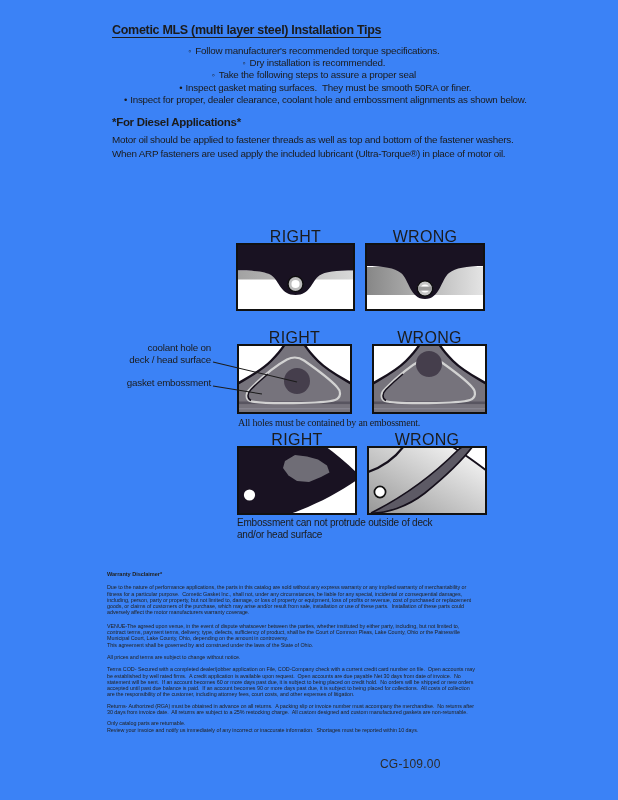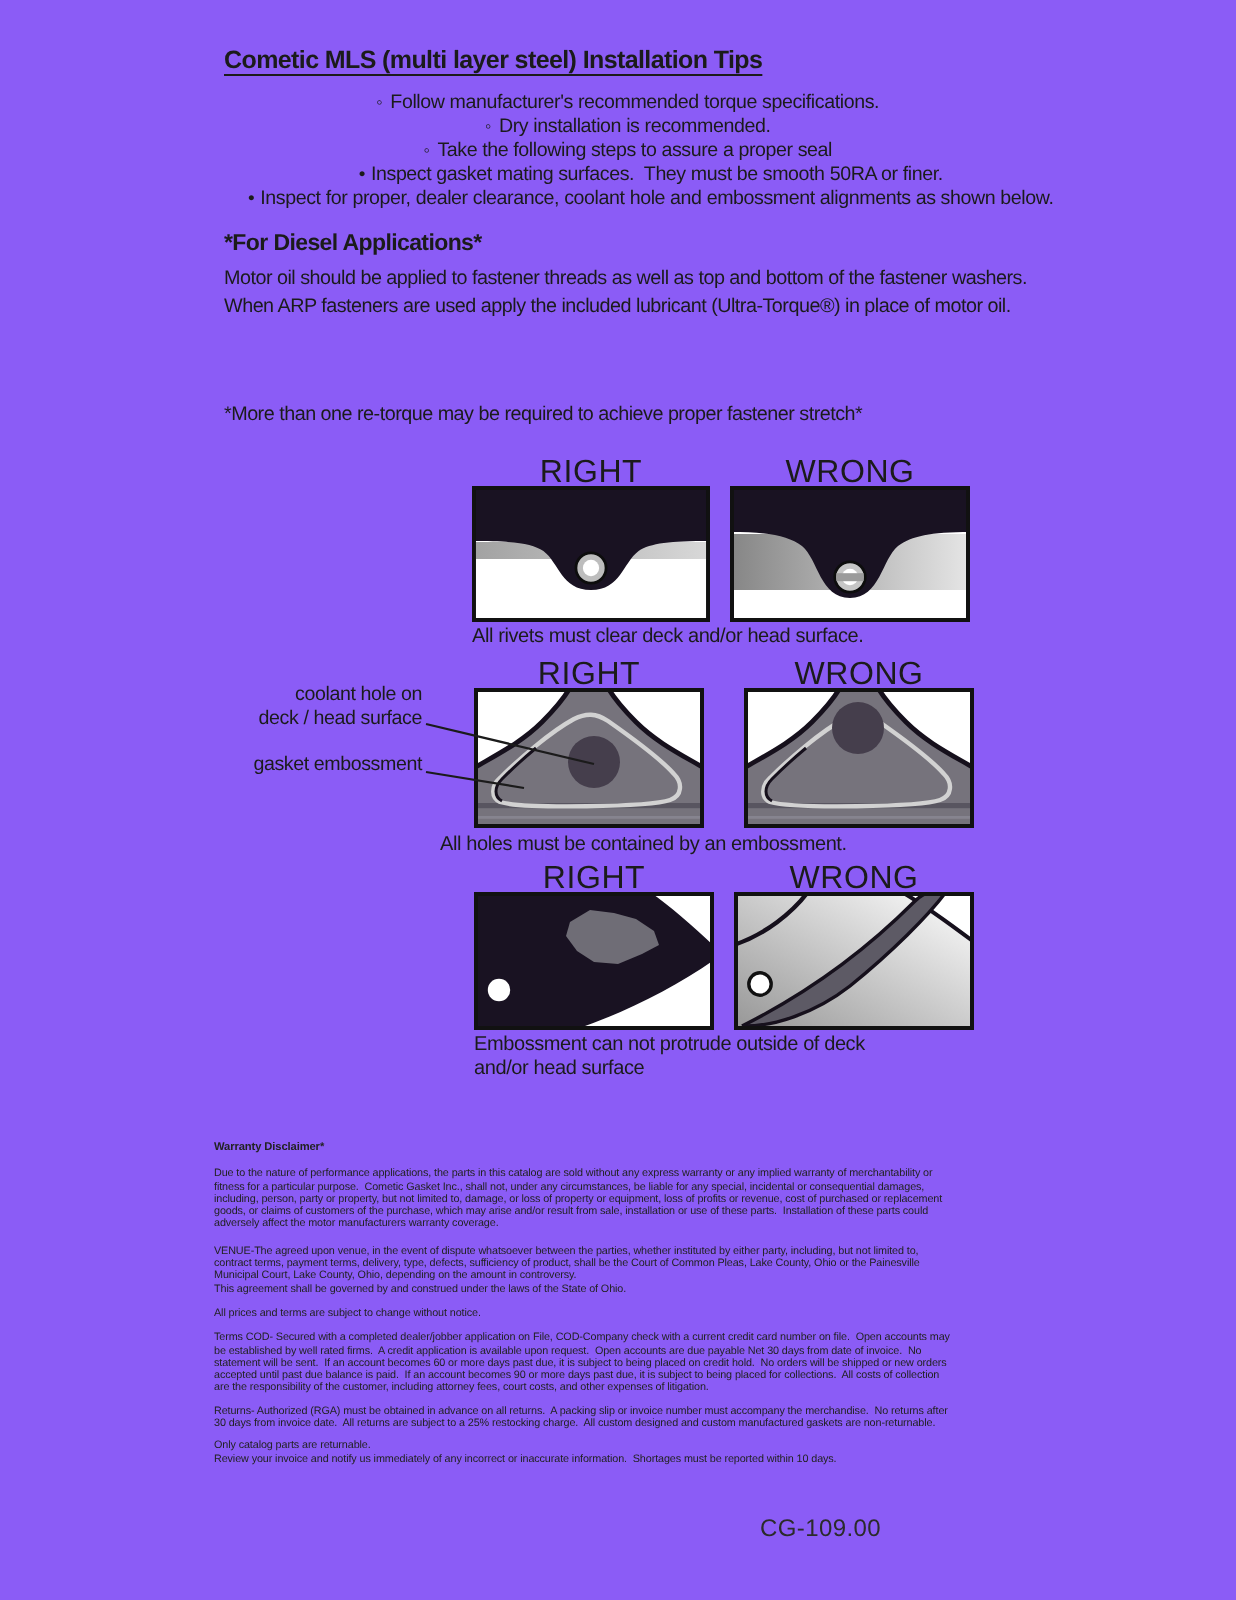--- a/index.html
+++ b/index.html
@@ -1,16 +1,16 @@
 <!DOCTYPE html>
 <html><head>
 <meta charset="utf-8">
 <style>
   html,body{margin:0;padding:0;background:#ffffff;}
-  .page{position:relative;width:618px;height:800px;background:#8b5cf6;overflow:hidden;
+  .page{position:relative;width:618px;height:800px;background:#3b82f6;overflow:hidden;
         font-family:"Liberation Sans",sans-serif;color:#1b1b1b;}
   .abs{position:absolute;}
   .title{left:112px;top:23px;font-size:12.5px;font-weight:bold;letter-spacing:-0.3px;
          text-decoration:underline;text-underline-offset:3px;white-space:pre;}
   .tips{left:101px;top:45px;font-size:9.8px;letter-spacing:-0.2px;}
   .tip{height:12.2px;line-height:12.2px;white-space:pre;text-align:center;}
   .tip::before{content:"◦";margin-right:4px;font-size:9px;}
   .tip.sub{padding-left:23px;}
   .tip.sub::before{content:"•";margin-right:3px;font-size:9.5px;}
   .diesel-h{left:112px;top:116px;font-size:11.5px;font-weight:bold;letter-spacing:-0.3px;white-space:pre;}
@@ -21,21 +21,21 @@
   .dlabel{font-size:16px;letter-spacing:0.3px;text-align:center;white-space:pre;}
   .l1a{left:236px;top:228px;width:119px;} .l1b{left:365px;top:228px;width:120px;}
   .l2a{left:237px;top:329px;width:115px;} .l2b{left:372px;top:329px;width:115px;}
   .l3a{left:237px;top:431px;width:120px;} .l3b{left:367px;top:431px;width:120px;}
   .panel{position:absolute;display:block;}
   .p1a{left:236px;top:243px;} .p1b{left:365px;top:243px;}
   .p2a{left:237px;top:344px;} .p2b{left:372px;top:344px;}
   .p3a{left:237px;top:446px;} .p3b{left:367px;top:446px;}
   .caption{font-size:10px;letter-spacing:-0.2px;line-height:12px;white-space:pre;}
   .c1{left:236px;top:313px;}
-  .c2{left:220px;top:417px;}
+  .c2{left:238px;top:417px;font-family:Liberation Serif, serif;}
   .c3{left:237px;top:517px;}
   .ann{font-size:9.8px;letter-spacing:-0.2px;line-height:11.8px;text-align:right;white-space:pre;}
   .ann-coolant{left:96px;top:342px;width:115px;}
   .ann-emboss{left:96px;top:377px;width:115px;}
   .ann-lines{left:205px;top:352px;}
   .legal{left:107px;top:571px;width:430px;font-size:5.4px;line-height:6.3px;
          letter-spacing:-0.05px;color:#222222;}
   .legal h2{font-size:5.6px;font-weight:bold;margin:0 0 7px 0;white-space:pre;}
   .legal p{margin:0 0 7px 0;white-space:pre;}
   .legal p.mb6{margin-bottom:6px;}
@@ -53,21 +53,20 @@
     <div class="tip"><span>Follow manufacturer's recommended torque specifications.</span></div>
     <div class="tip"><span>Dry installation is recommended.</span></div>
     <div class="tip"><span>Take the following steps to assure a proper seal</span></div>
     <div class="tip sub"><span>Inspect gasket mating surfaces.  They must be smooth 50RA or finer.</span></div>
     <div class="tip sub"><span>Inspect for proper, dealer clearance, coolant hole and embossment alignments as shown below.</span></div>
   </div>
 
   <div class="abs diesel-h">*For Diesel Applications*</div>
   <div class="abs para p-motor">Motor oil should be applied to fastener threads as well as top and bottom of the fastener washers.
 When ARP fasteners are used apply the included lubricant (Ultra-Torque®) in place of motor oil.</div>
-  <div class="abs para p-note">*More than one re-torque may be required to achieve proper fastener stretch*</div>
 
   <div class="abs dlabel l1a">RIGHT</div>
   <div class="abs dlabel l1b">WRONG</div>
 
   <svg class="panel p1a" width="119" height="68" viewBox="0 0 120 68" preserveAspectRatio="none">
     <defs>
       <linearGradient id="gradDeckThin" x1="0" y1="0" x2="1" y2="0">
         <stop offset="0" stop-color="#a2a2a2"></stop>
           <stop offset="1" stop-color="#d8d8d8"></stop>
       </linearGradient>
@@ -90,21 +89,20 @@
     <rect x="0" y="0" width="120" height="68" fill="#ffffff"></rect>
     <rect x="2" y="24" width="116" height="28" fill="url(#gradDeckThick)"></rect>
     <rect x="2" y="52" width="116" height="14" fill="#ffffff"></rect>
     <path d="M0,0 H120 V23 C100,23 91,25 84,30 C76,36.5 75,56 60,56 C45,56 44,36.5 36,30 C29,25 20,23 0,23 Z" fill="#191222"></path>
     <circle cx="60" cy="45.5" r="7.6" fill="#c6c6c6" stroke="#0d0d0d" stroke-width="1.4"></circle>
     <circle cx="60" cy="45.5" r="4.1" fill="#ffffff"></circle>
     <rect x="53.2" y="43.6" width="13.6" height="4" fill="#9b9b9b"></rect>
     <rect x="1" y="1" width="118" height="66" fill="none" stroke="#111111" stroke-width="2"></rect>
   </svg>
 
-  <div class="abs caption c1">All rivets must clear deck and/or head surface.</div>
 
   <div class="abs dlabel l2a">RIGHT</div>
   <div class="abs dlabel l2b">WRONG</div>
 
   <div class="abs ann ann-coolant">coolant hole on
 deck / head surface</div>
   <div class="abs ann ann-emboss">gasket embossment</div>
 
   <svg class="panel p2a" width="115" height="70" viewBox="0 0 115 70" preserveAspectRatio="none">
     <rect x="0" y="0" width="115" height="70" fill="#ffffff"></rect>

